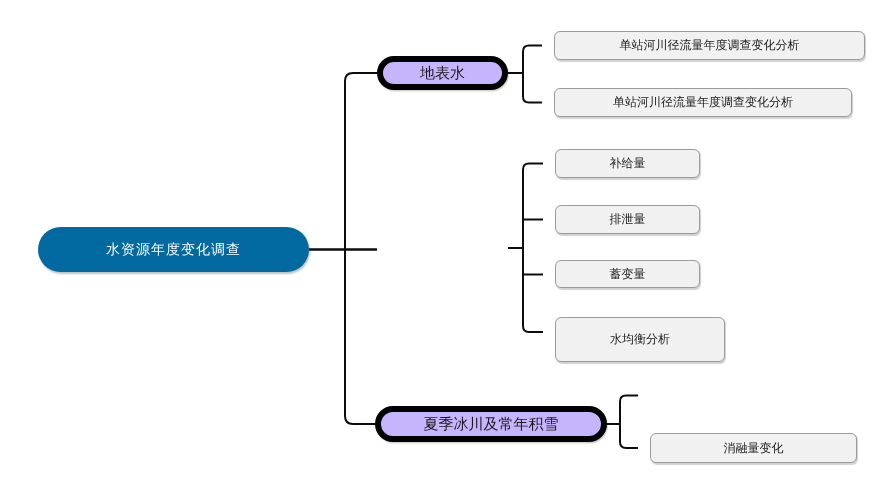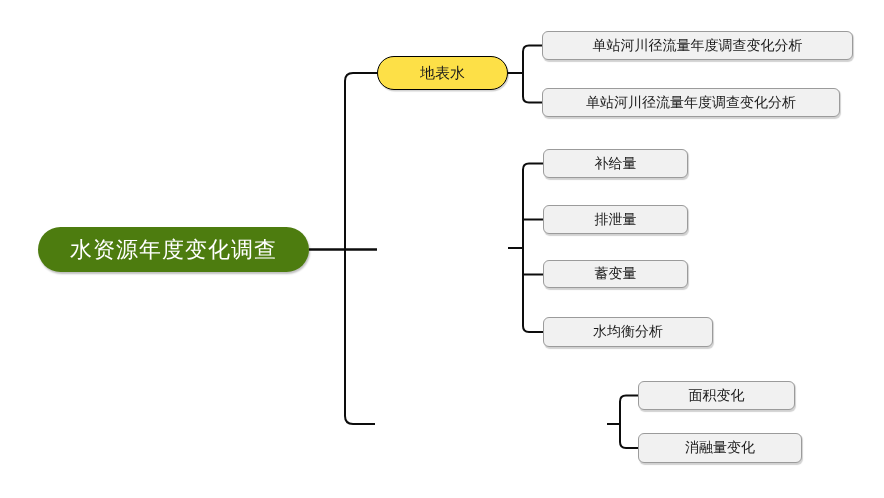--- a/index.html
+++ b/index.html
@@ -33,40 +33,41 @@
     position: absolute;
     box-sizing: border-box;
     display: flex;
     align-items: center;
     justify-content: center;
     white-space: nowrap;
     color: #1a1a1a;
     cursor: default;
   }
   .node.root {
-    background: #4d7c0f;
+    background: #0369a1;
     color: #ffffff;
     border-radius: 23px;
-    font-size: 22px;
+    font-size: 14px;
     letter-spacing: 1px;
     box-shadow: 1px 2px 2px rgba(0,0,0,0.25);
   }
   .node.branch {
-    background: #fde047;
-    border: 1px solid #000000;
+    background: #c4b5fd;
+    border: 6px solid #000000;
     border-radius: 18px;
     font-size: 15px;
     box-shadow: 1px 1.5px 1px rgba(0,0,0,0.18);
   }
   .node.leaf {
     background: #f1f1f1;
     border: 1px solid #9b9b9b;
     border-radius: 6px;
-    font-size: 14px;
+    font-size: 12px;
     box-shadow: 1px 1.5px 1px rgba(0,0,0,0.18);
+    margin-left: 12px;
   }
 </style>
 </head>
 <body>
 
 <div class="canvas">
 
   <svg class="connectors" width="884" height="498" viewBox="0 0 884 498">
 
     <path class="thick" d="M 309 249.5 H 377"></path>
@@ -84,25 +85,25 @@
     <path d="M 523 248 V 326 Q 523 332 529 332 H 543"></path>
 
     <path d="M 607 424 H 620"></path>
     <path d="M 620 424 V 401.5 Q 620 395.5 626 395.5 H 638"></path>
     <path d="M 620 424 V 442 Q 620 448 626 448 H 638"></path>
   </svg>
 
   <div class="node root" style="left:38px; top:227px; width:271px; height:45px;">水资源年度变化调查</div>
 
   <div class="node branch" style="left:377px; top:56px; width:131px; height:34px;">地表水</div>
+  <div class="node branch" style="left:375px; top:406px; width:232px; height:36px;">夏季冰川及常年积雪</div>
 
   <div class="node leaf" style="left:542px; top:31px; width:311px; height:29px;">单站河川径流量年度调查变化分析</div>
   <div class="node leaf" style="left:542px; top:88px; width:298px; height:29px;">单站河川径流量年度调查变化分析</div>
 
   <div class="node leaf" style="left:543px; top:149px; width:145px; height:29px;">补给量</div>
   <div class="node leaf" style="left:543px; top:205px; width:145px; height:29px;">排泄量</div>
   <div class="node leaf" style="left:543px; top:260px; width:145px; height:28px;">蓄变量</div>
-  <div class="node leaf" style="left:543px; top:317px; width:170px; height:30px;">水均衡分析</div>
+  <div class="node leaf" style="left:543px; top:317px; width:170px; height:45px;">水均衡分析</div>
 
-  <div class="node leaf" style="left:638px; top:381px; width:157px; height:29px;">面积变化</div>
-  <div class="node leaf" style="left:638px; top:433px; width:164px; height:30px;">消融量变化</div>
+  <div class="node leaf" style="left:638px; top:433px; width:207px; height:30px;">消融量变化</div>
 
 </div>
 
 </body></html>

